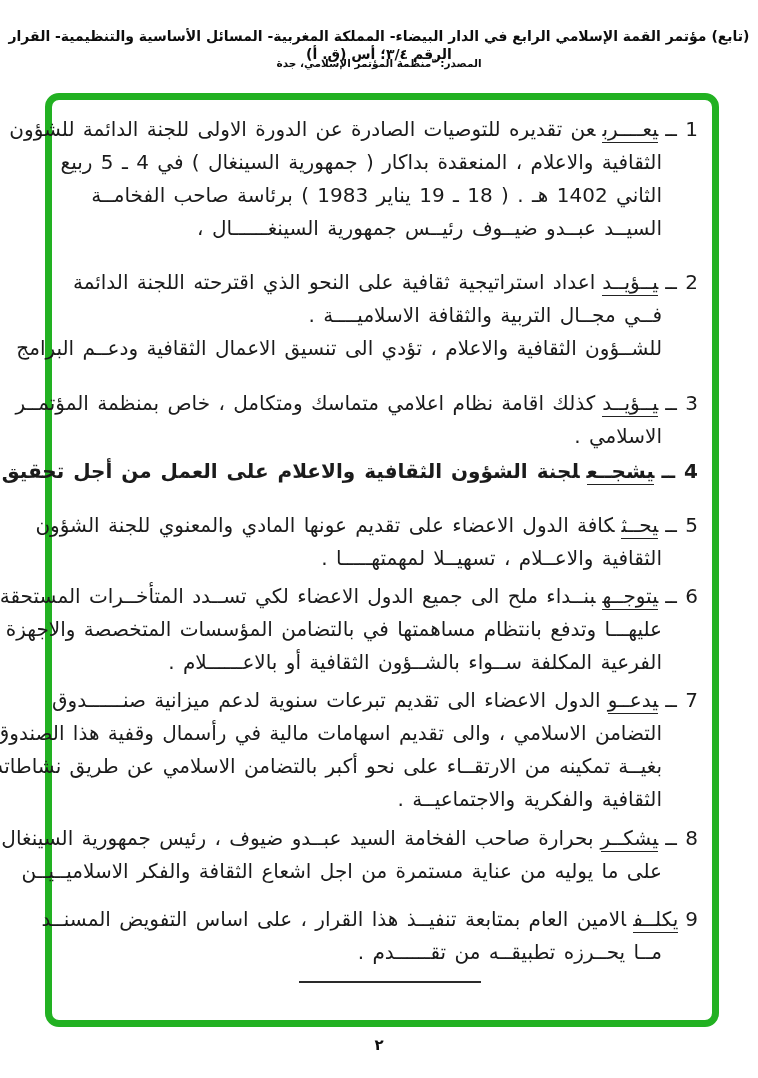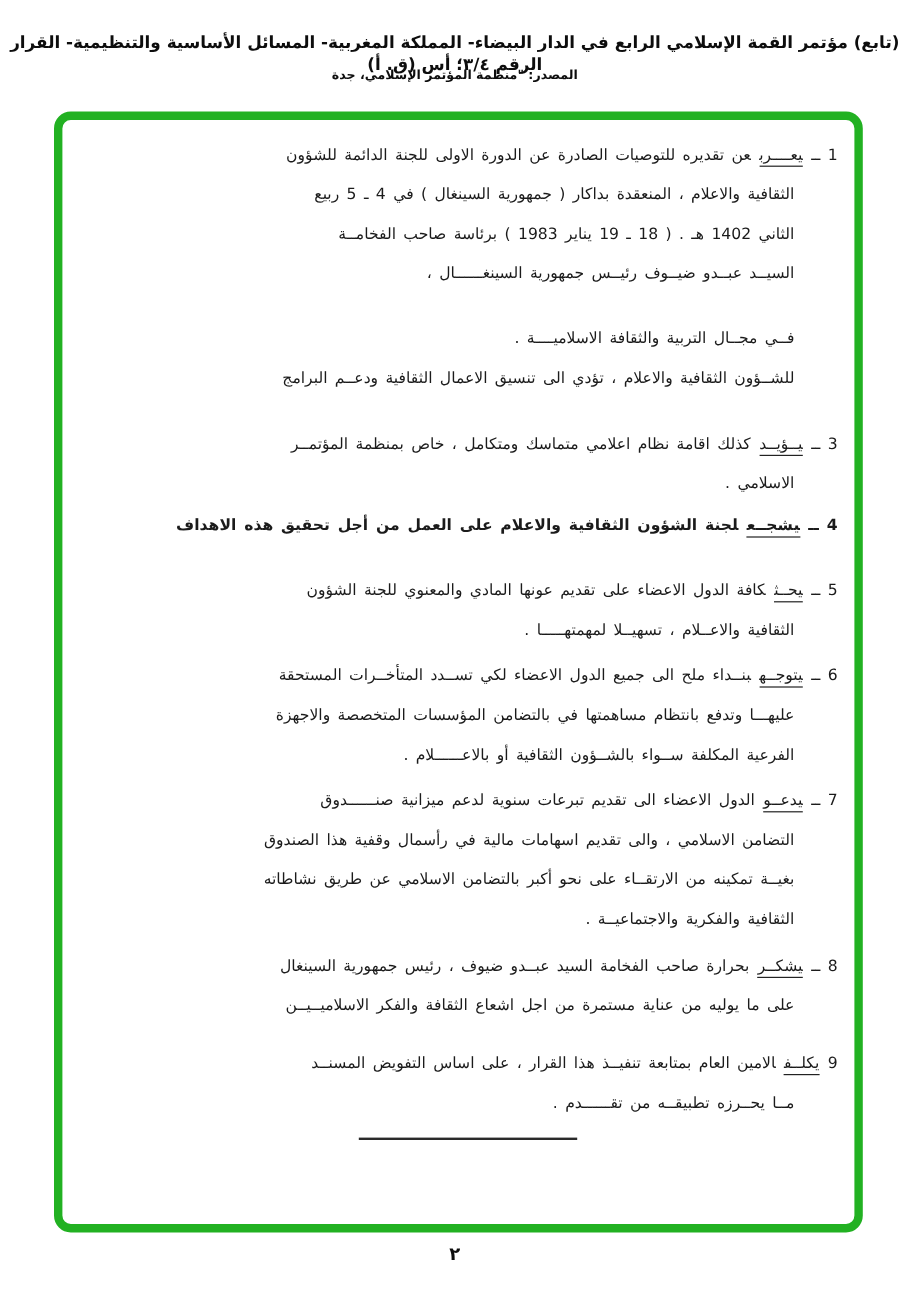--- a/index.html
+++ b/index.html
@@ -38,21 +38,21 @@
     background: #ffffff;
   }
   .box-content {
     position: absolute; inset: 0;
     padding: 13px 14px 0 30px;
     direction: rtl;
     text-align: right;
   }
   .item { margin-bottom: 18px; }
   .item .line {
-    font-size: 13px;
+    font-size: 20px;
     line-height: 33px;
     word-spacing: 2px;
     white-space: nowrap;
   }
   .item .cont { padding-right: 36px; }
   .item .label { margin-left: 7px; }
   .item .verb {
     border-bottom: 1.5px solid #222;
     padding-bottom: 1px;
     margin-left: 7px;
@@ -89,20 +89,21 @@
   <div class="box-content">
 
     <div class="item m1">
       <div class="line first"><span class="label">1 ــ</span><span class="verb">يعــــرب</span><span class="rest">عن تقديره للتوصيات الصادرة عن الدورة الاولى للجنة الدائمة للشؤون</span></div>
       <div class="line cont">الثقافية والاعلام ، المنعقدة بداكار ( جمهورية السينغال ) في 4 ـ 5 ربيع</div>
       <div class="line cont">الثاني 1402 هـ . ( 18 ـ 19 يناير 1983 ) برئاسة صاحب الفخامــة</div>
       <div class="line cont">السيــد عبــدو ضيــوف رئيــس جمهورية السينغــــــال ،</div>
     </div>
 
     <div class="item m2">
+      <div class="line first"><span class="label">2 ــ</span><span class="verb">يــؤيــد</span><span class="rest">اعداد استراتيجية ثقافية على النحو الذي اقترحته اللجنة الدائمة</span></div>
       <div class="line cont">فــي مجــال التربية والثقافة الاسلاميــــة .</div>
       <div class="line cont">للشــؤون الثقافية والاعلام ، تؤدي الى تنسيق الاعمال الثقافية ودعــم البرامج</div>
     </div>
 
     <div class="item m3">
       <div class="line first"><span class="label">3 ــ</span><span class="verb">يــؤيــد</span><span class="rest">كذلك اقامة نظام اعلامي متماسك ومتكامل ، خاص بمنظمة المؤتمــر</span></div>
       <div class="line cont">الاسلامي .</div>
     </div>
 
     <div class="item m4">

